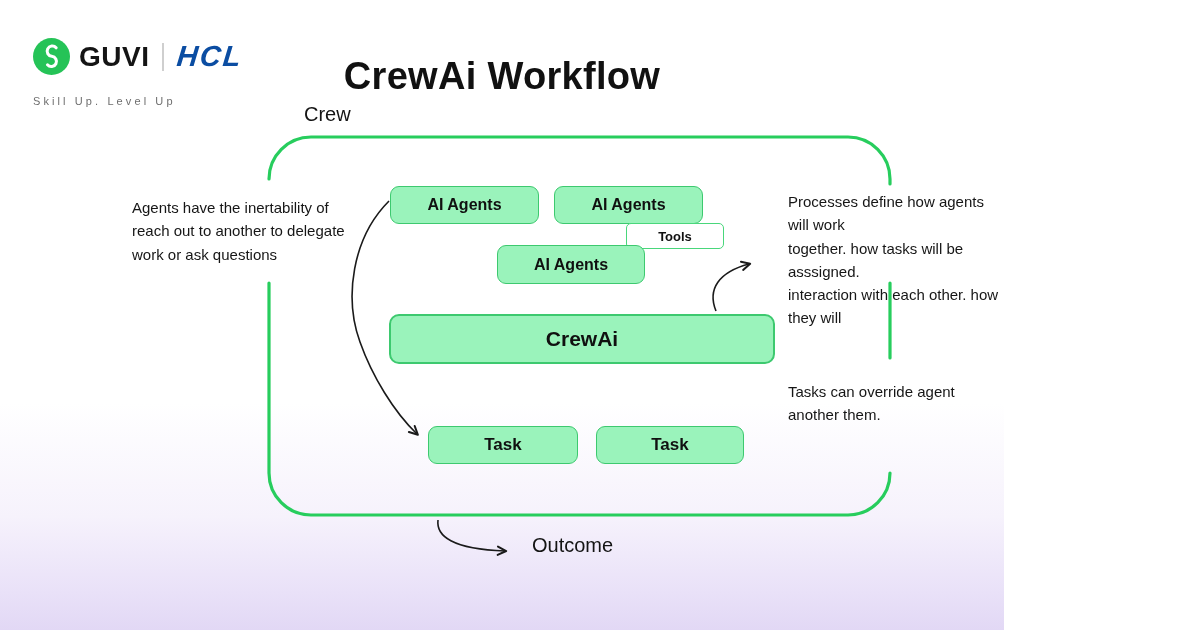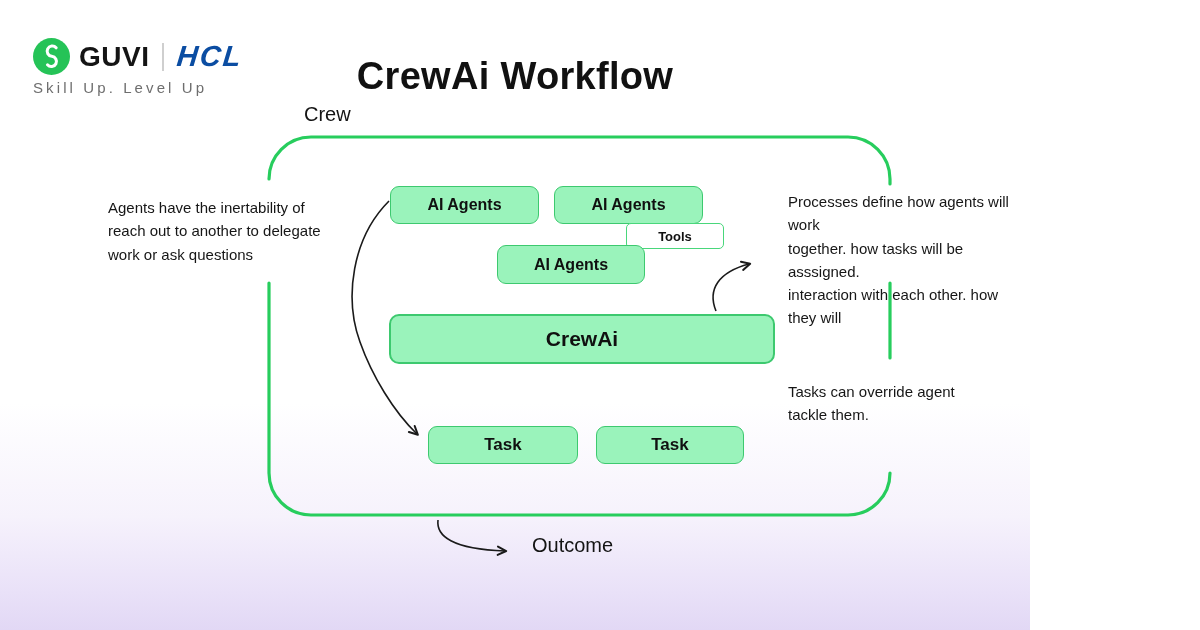--- a/index.html
+++ b/index.html
@@ -1,50 +1,49 @@
 <!DOCTYPE html>
 <html><head>
 <meta charset="utf-8">
 <style>
   html,body{margin:0;padding:0;}
   body{font-family:"Liberation Sans",sans-serif;}
   .stage{
     position:relative;width:1004px;height:630px;overflow:hidden;
     background:linear-gradient(180deg,#ffffff 0%,#ffffff 64%,#f6f2fc 82%,#e9e1f8 94%,#e2d8f5 100%);
     color:#141414;
-    padding-left:26px;
   }
   
   .brand{position:absolute;left:33px;top:38px;}
   .brand-row{display:flex;align-items:center;gap:9px;}
   .guvi-badge{width:37px;height:37px;display:block;}
   .guvi-word{font-size:28px;font-weight:700;letter-spacing:.5px;color:#141414;}
   .brand-divider{width:2px;height:28px;background:#cfcfcf;margin:0 4px;}
   .hcl-word{font-size:29px;font-weight:700;font-style:italic;color:#0b4da2;letter-spacing:2px;transform:skewX(-6deg);}
-  .tagline{margin-top:4px;font-size:15px;letter-spacing:3.1px;color:#6e6e6e;font-weight:500;}
+  .tagline{margin-top:20px;font-size:11px;letter-spacing:3.1px;color:#6e6e6e;font-weight:500;}
   .page-title{position:absolute;left:0;right:0;top:55px;text-align:center;font-size:38px;font-weight:700;color:#111;letter-spacing:.3px;}
   
   .crew-label{position:absolute;left:304px;top:103px;font-size:20px;font-weight:500;color:#141414;}
   .outcome-label{position:absolute;left:532px;top:534px;font-size:20px;font-weight:500;color:#141414;}
   
   .node{
     position:absolute;display:flex;align-items:center;justify-content:center;
     background:#9af3bb;border:1.6px solid #3dc96f;border-radius:9px;
     font-weight:600;color:#101010;box-sizing:border-box;
   }
   .node-agent1{left:390px;top:186px;width:149px;height:38px;font-size:16px;}
   .node-agent2{left:554px;top:186px;width:149px;height:38px;font-size:16px;}
   .node-agent3{left:497px;top:245px;width:148px;height:39px;font-size:16px;}
   .node-tools{left:626px;top:223px;width:98px;height:26px;font-size:13px;background:#ffffff;border:1.4px solid #49d77b;border-radius:5px;}
   .node-process{left:389px;top:314px;width:386px;height:50px;font-size:21px;border-radius:10px;border-width:2px;}
   .node-task1{left:428px;top:426px;width:150px;height:38px;font-size:17px;}
   .node-task2{left:596px;top:426px;width:148px;height:38px;font-size:17px;}
   
   .annotation{position:absolute;font-size:15px;line-height:23.3px;color:#161616;}
-  .annotation-left{left:108px;top:196px;}
+  .annotation-left{left:132px;top:196px;}
   .annotation-right-top{left:788px;top:190px;}
   .annotation-right-bottom{left:788px;top:380px;}
   
   .overlay{position:absolute;left:0;top:0;width:1200px;height:630px;pointer-events:none;}
 </style>
 </head>
 <body>
 
 <div class="stage">
 
@@ -99,18 +98,18 @@
   </div>
 
   <div class="annotation annotation-right-top">
     <div>Processes define how agents will work</div>
     <div>together. how tasks will be asssigned.</div>
     <div>interaction with each other. how they will</div>
   </div>
 
   <div class="annotation annotation-right-bottom">
     <div>Tasks can override agent</div>
-    <div>tackle them.</div>
+    <div>another them.</div>
   </div>
 
   <div class="outcome-label">Outcome</div>
 
 </div>
 
 </body></html>

